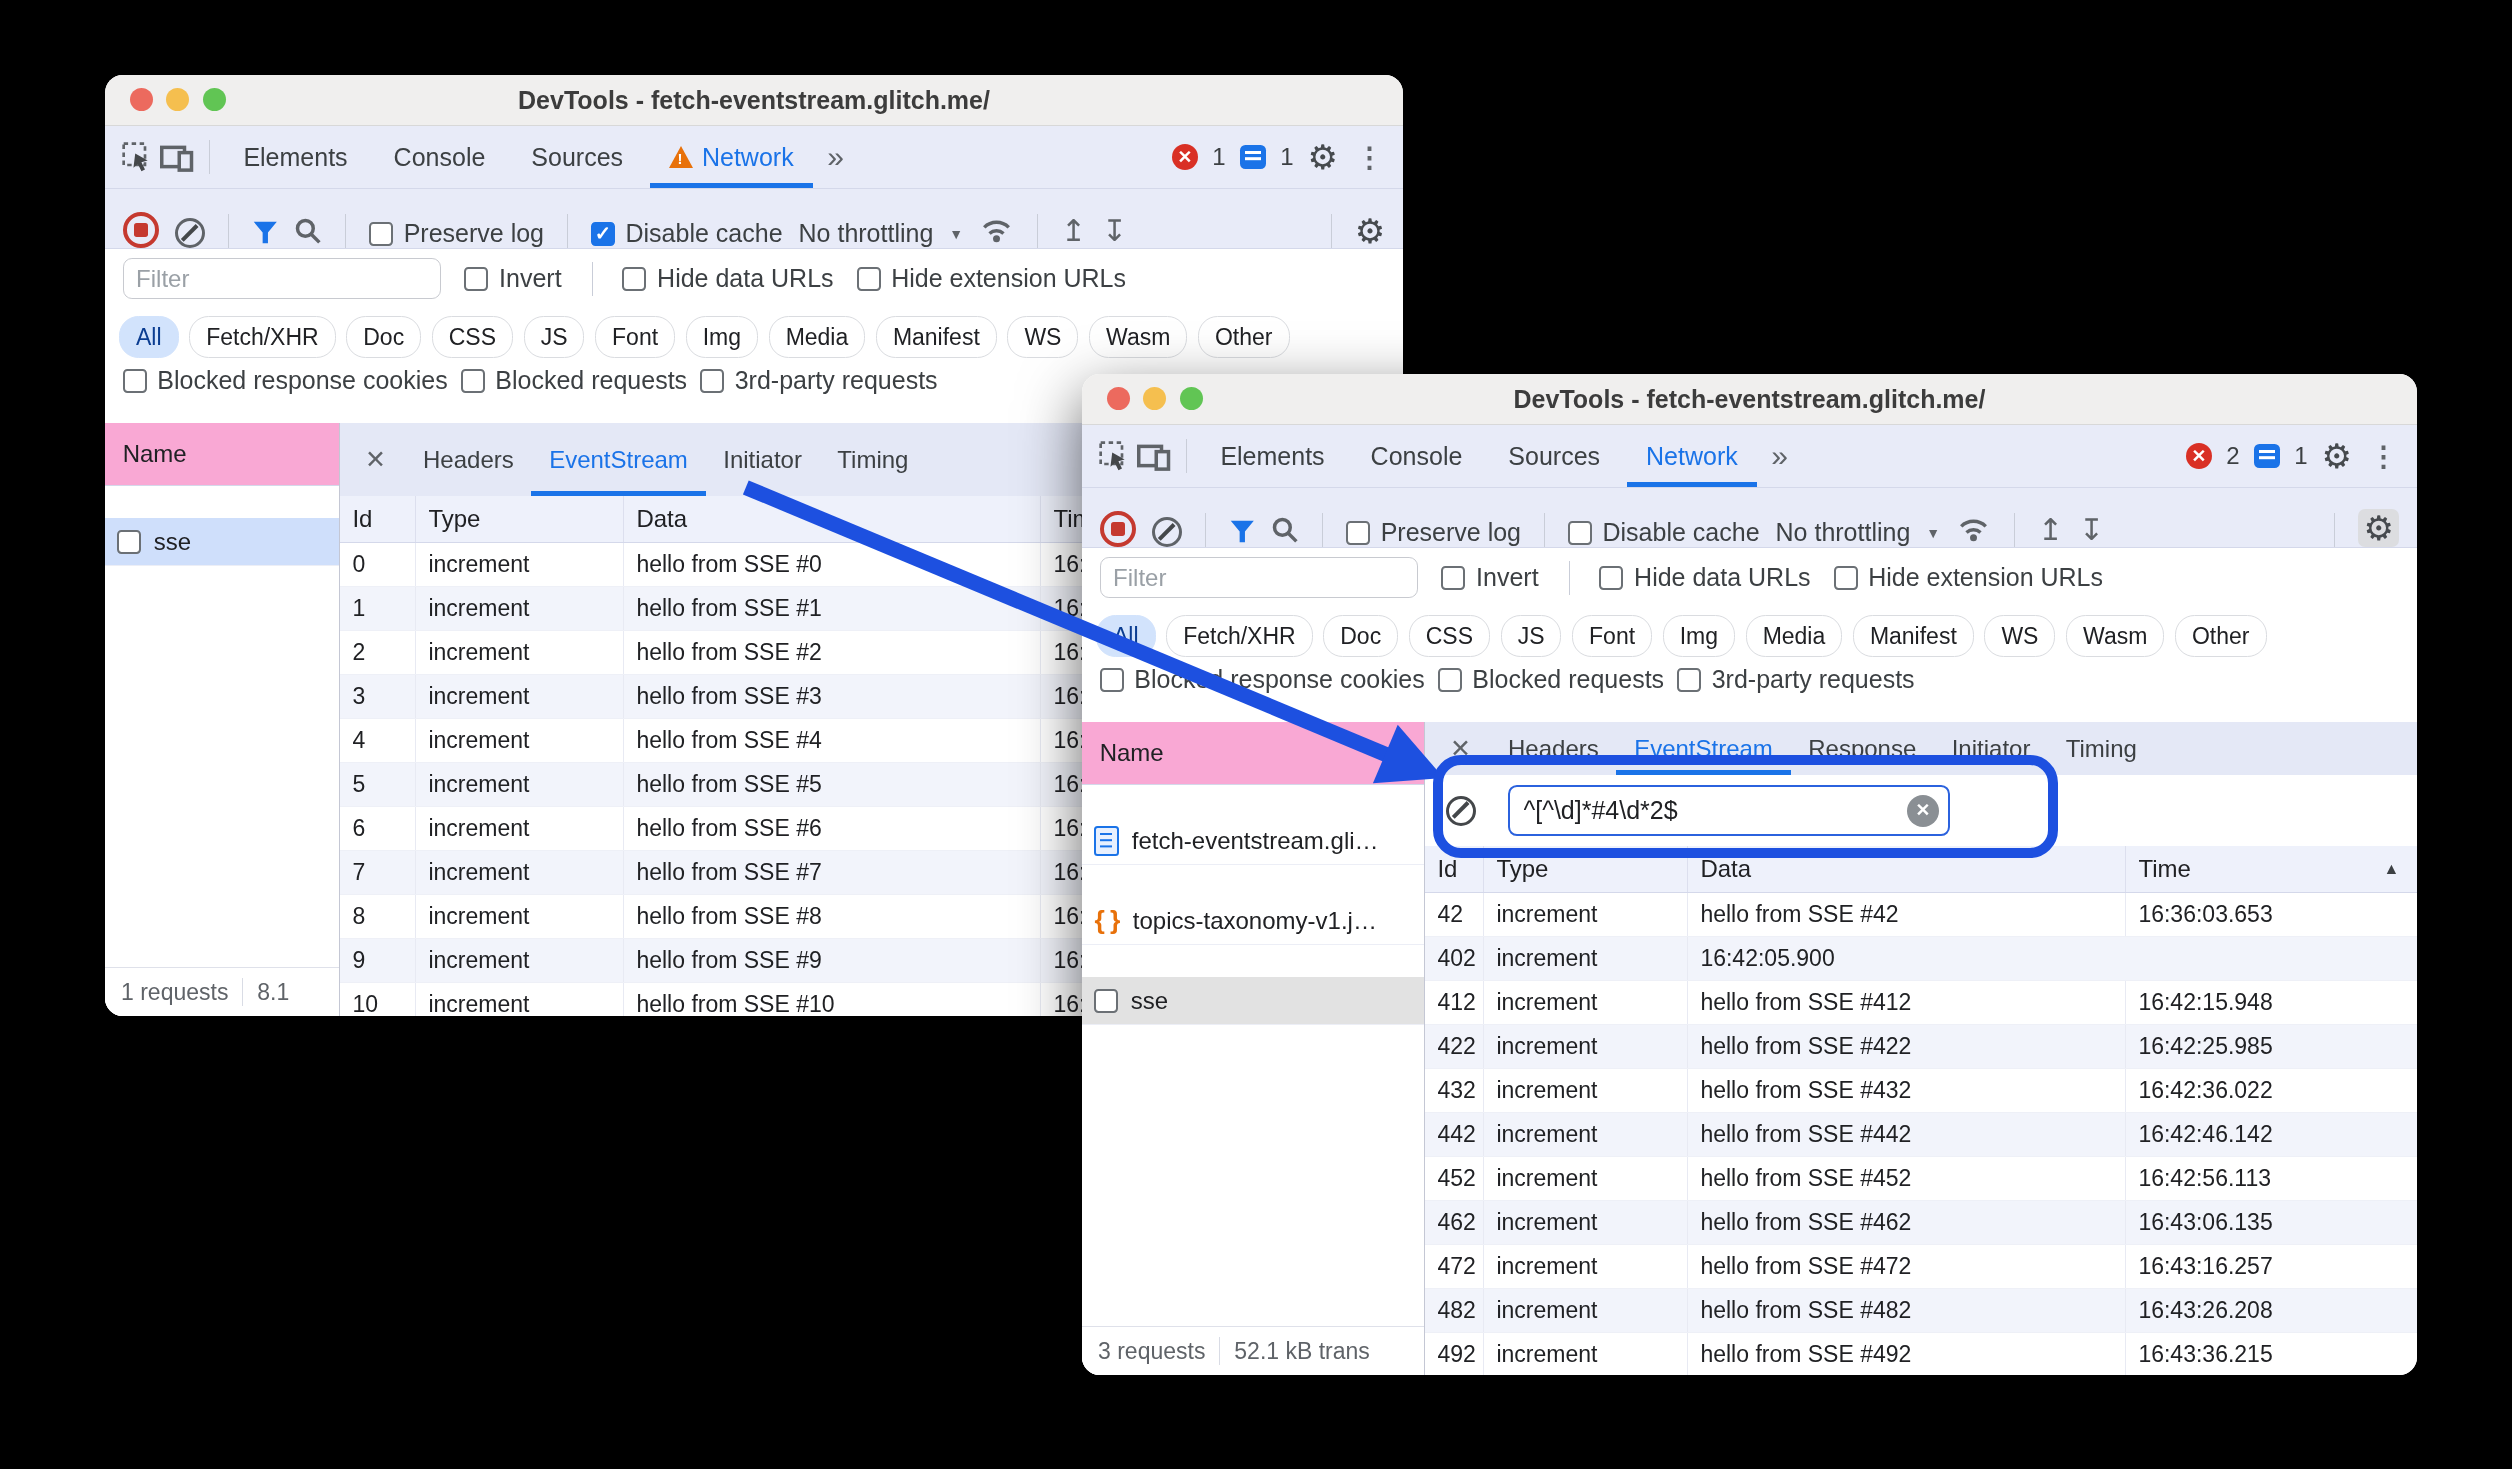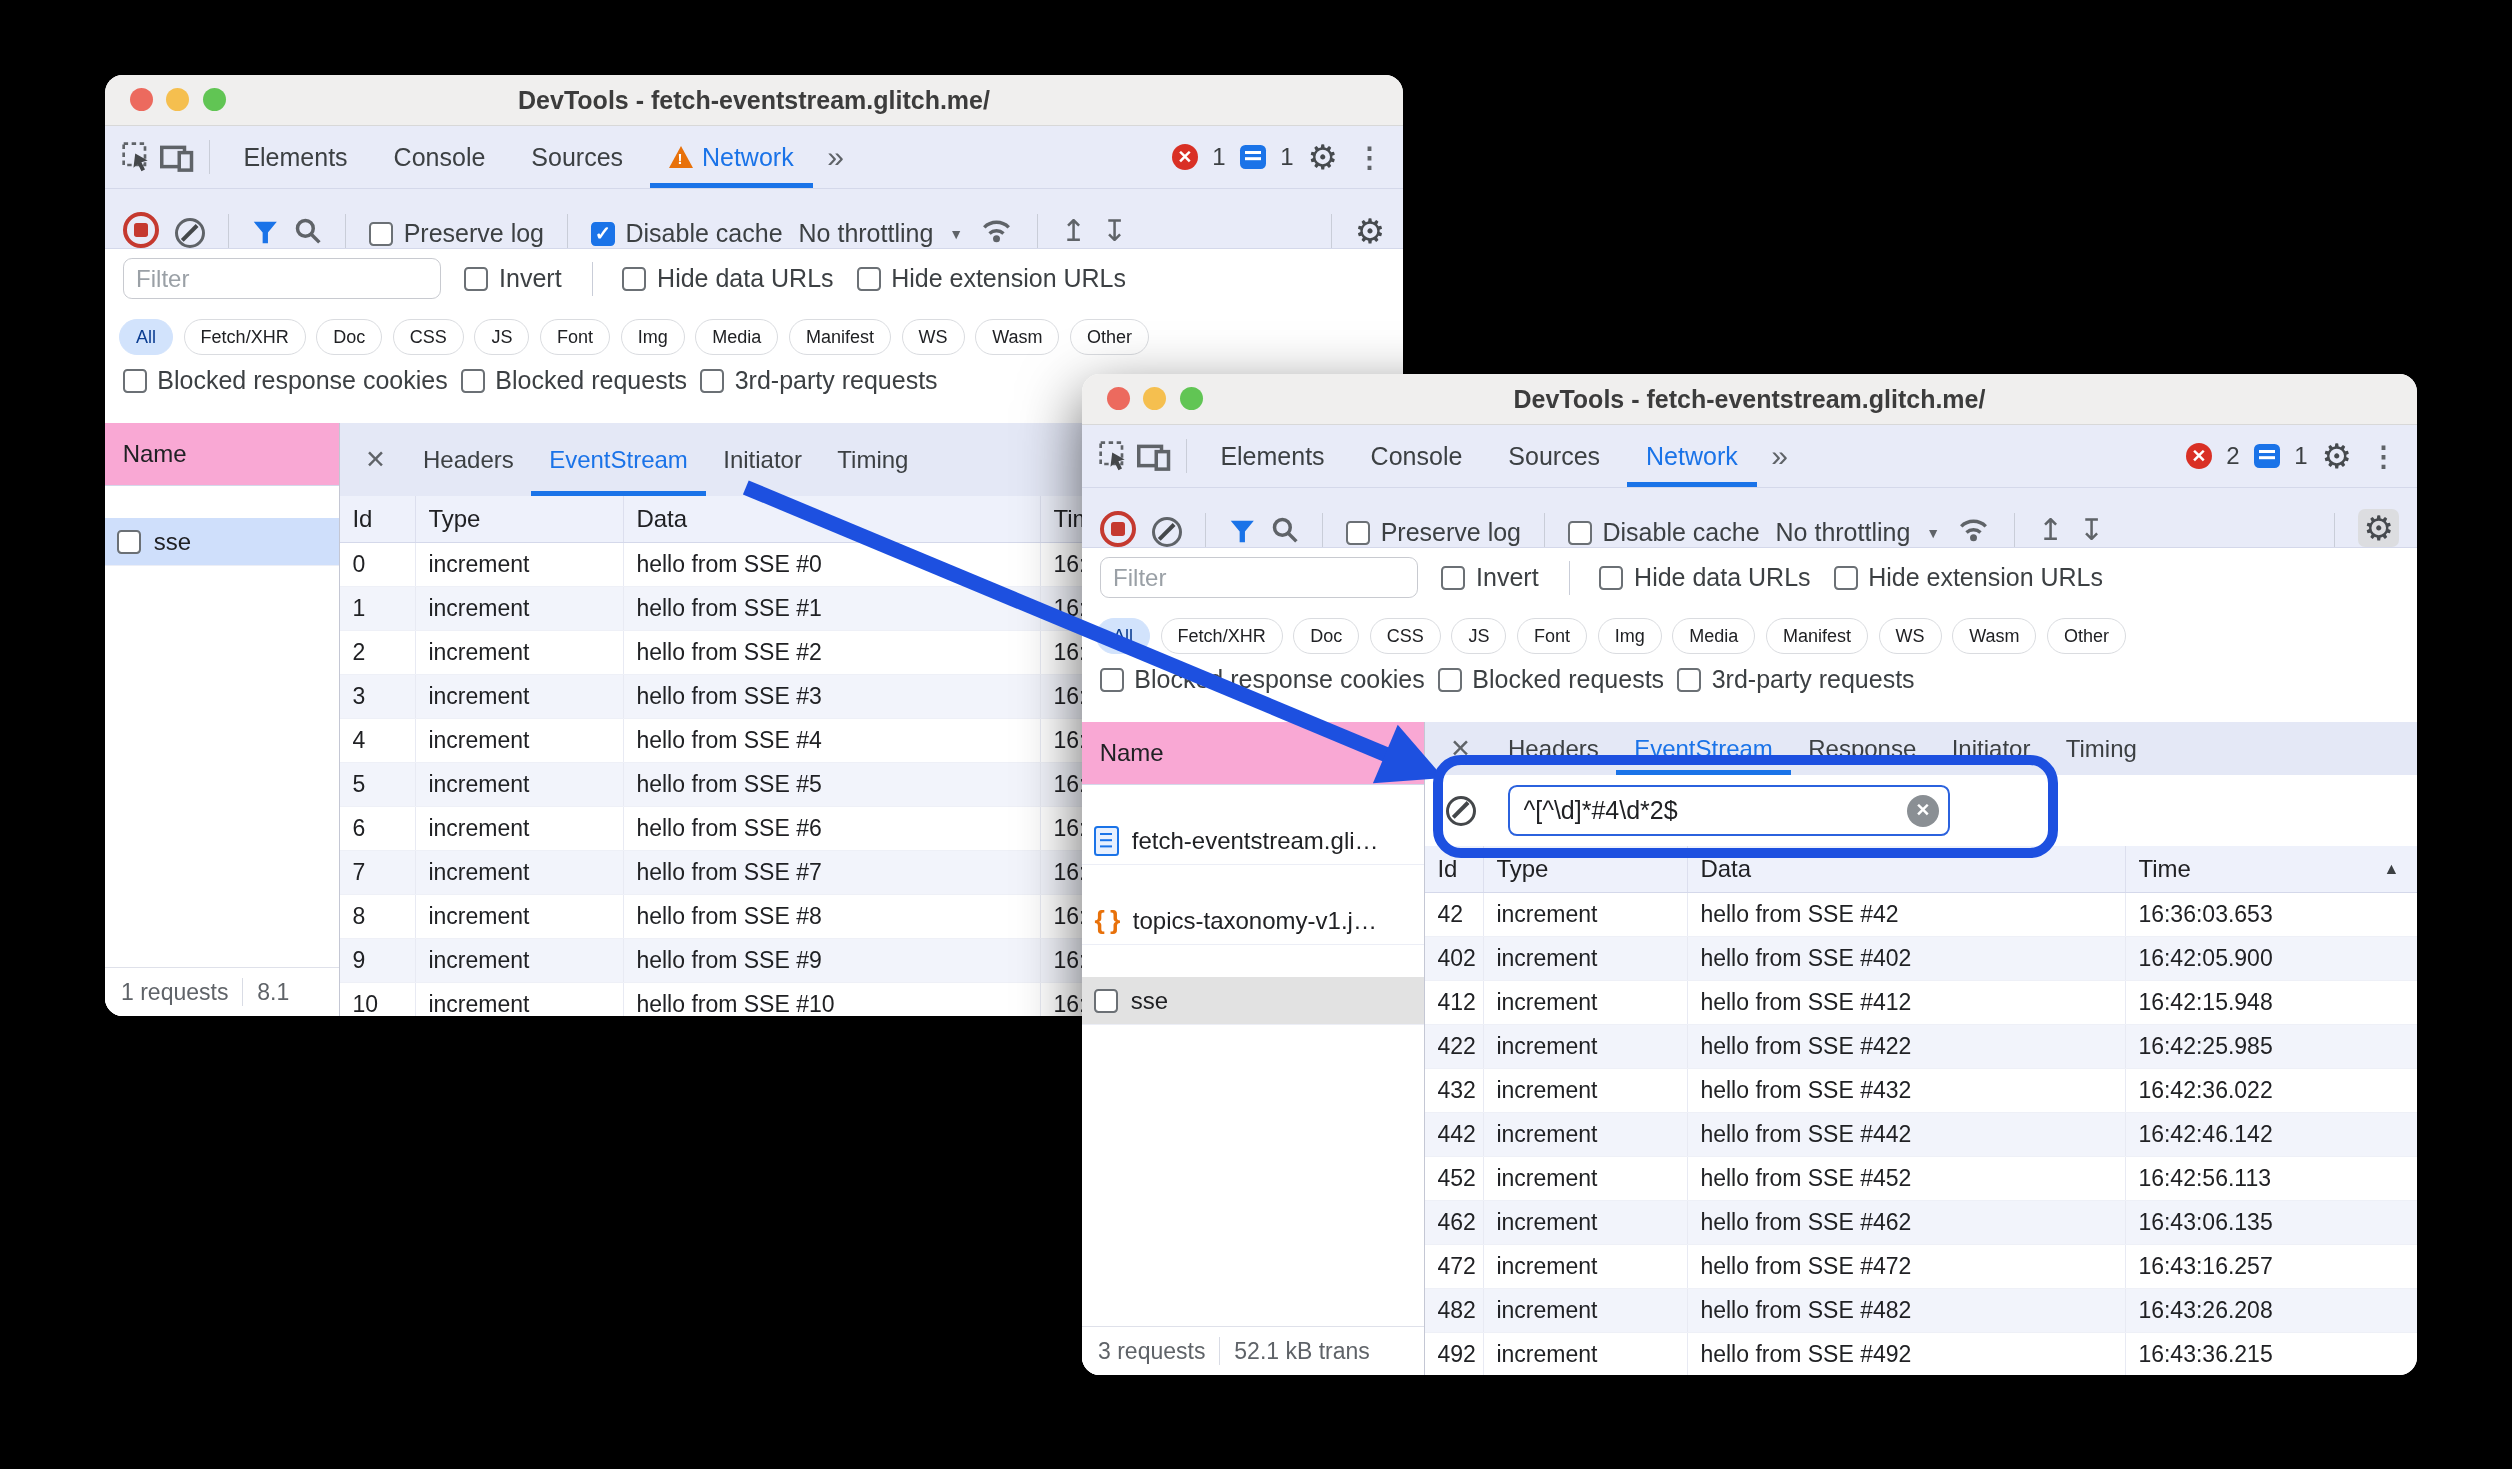--- a/index.html
+++ b/index.html
@@ -43,21 +43,21 @@
   .checkbox.checked{background:#1a73e8;border-color:#1a73e8;color:#fff;font-size:19.5px;font-weight:700;
                     display:flex;align-items:center;justify-content:center;}
   .cbpair{display:flex;align-items:center;gap:10.6px;}
 
   .filterrow{height:59px;background:#fff;display:flex;align-items:center;padding:0 17.7px;gap:23px;}
   .filter-input{width:292px;height:39px;border:1.8px solid #c8cad0;border-radius:8.9px;font-size:24px;color:#202124;
                 padding:0 12.4px;font-family:"Liberation Sans",sans-serif;background:#fff;}
   .filter-input::placeholder{color:#9aa0a6;}
 
   .chiprow{height:58px;background:#fff;display:flex;align-items:center;padding:0 14px;gap:10.6px;}
-  .chip{font-size:18px;color:#202124;border:1.8px solid #dadce0;border-radius:19.5px;padding:6.2px 16px;background:#fff;white-space:nowrap;}
+  .chip{font-size:23px;color:#202124;border:1.8px solid #dadce0;border-radius:19.5px;padding:6.2px 16px;background:#fff;white-space:nowrap;}
   .chip.is-active{background:#d2e3fc;border-color:#d2e3fc;color:#0b3d91;}
 
   .blockrow{height:58px;background:#fff;border-bottom:0.9px solid #d4d8ea;display:flex;align-items:flex-start;padding:0 17.7px;gap:13px;}
 
   .mainarea{position:absolute;left:0;right:0;bottom:0;display:flex;}
   #back-window .mainarea{top:348px;} #front-window .mainarea{top:348px;}
   .namepanel{position:relative;border-right:0.9px solid #c4c7d4;box-sizing:border-box;background:#fff;}
   #back-window .namepanel{width:235px;} #front-window .namepanel{width:343px;}
   .namehdr{height:62px;background:#f9a8d4;border-bottom:0.9px solid #d4d8ea;display:flex;align-items:center;padding:0 17.7px;font-size:24px;color:#202124;}
   .nameitem{height:47px;display:flex;align-items:center;gap:12.4px;padding:0 12.4px;font-size:24px;color:#202124;
@@ -526,21 +526,20 @@
 
       <div class="ev-row">
             <span class="cell col-id">42</span>
             <span class="cell col-type">increment</span>
             <span class="cell col-data">hello from SSE #42</span>
             <span class="cell col-time">16:36:03.653</span>
           </div>
           <div class="ev-row">
             <span class="cell col-id">402</span>
             <span class="cell col-type">increment</span>
-            <span class="cell col-data">hello from SSE #402</span>
             <span class="cell col-time">16:42:05.900</span>
           </div>
           <div class="ev-row">
             <span class="cell col-id">412</span>
             <span class="cell col-type">increment</span>
             <span class="cell col-data">hello from SSE #412</span>
             <span class="cell col-time">16:42:15.948</span>
           </div>
           <div class="ev-row">
             <span class="cell col-id">422</span>

